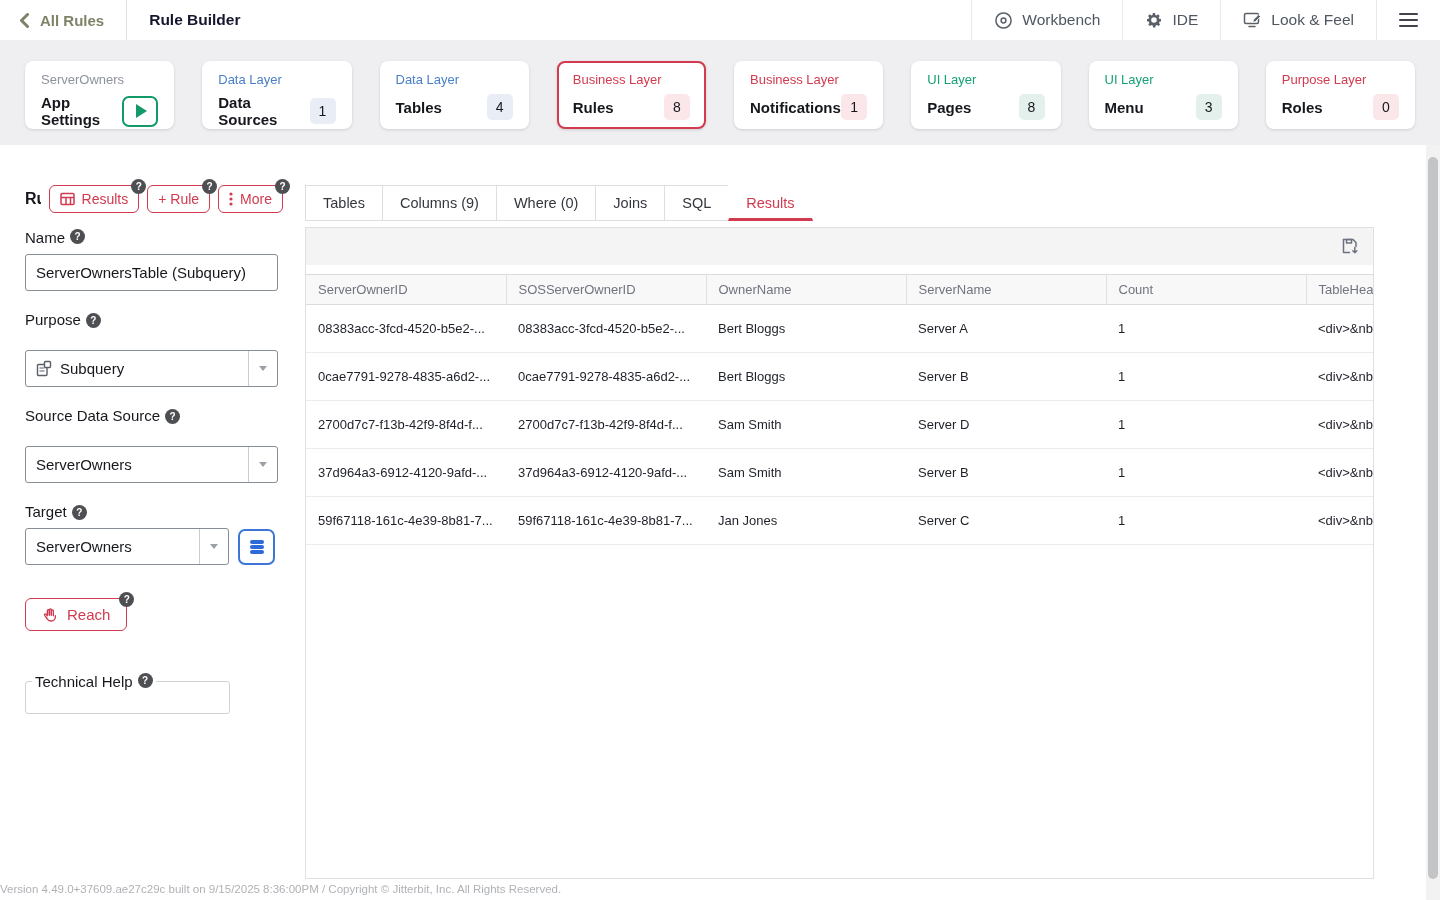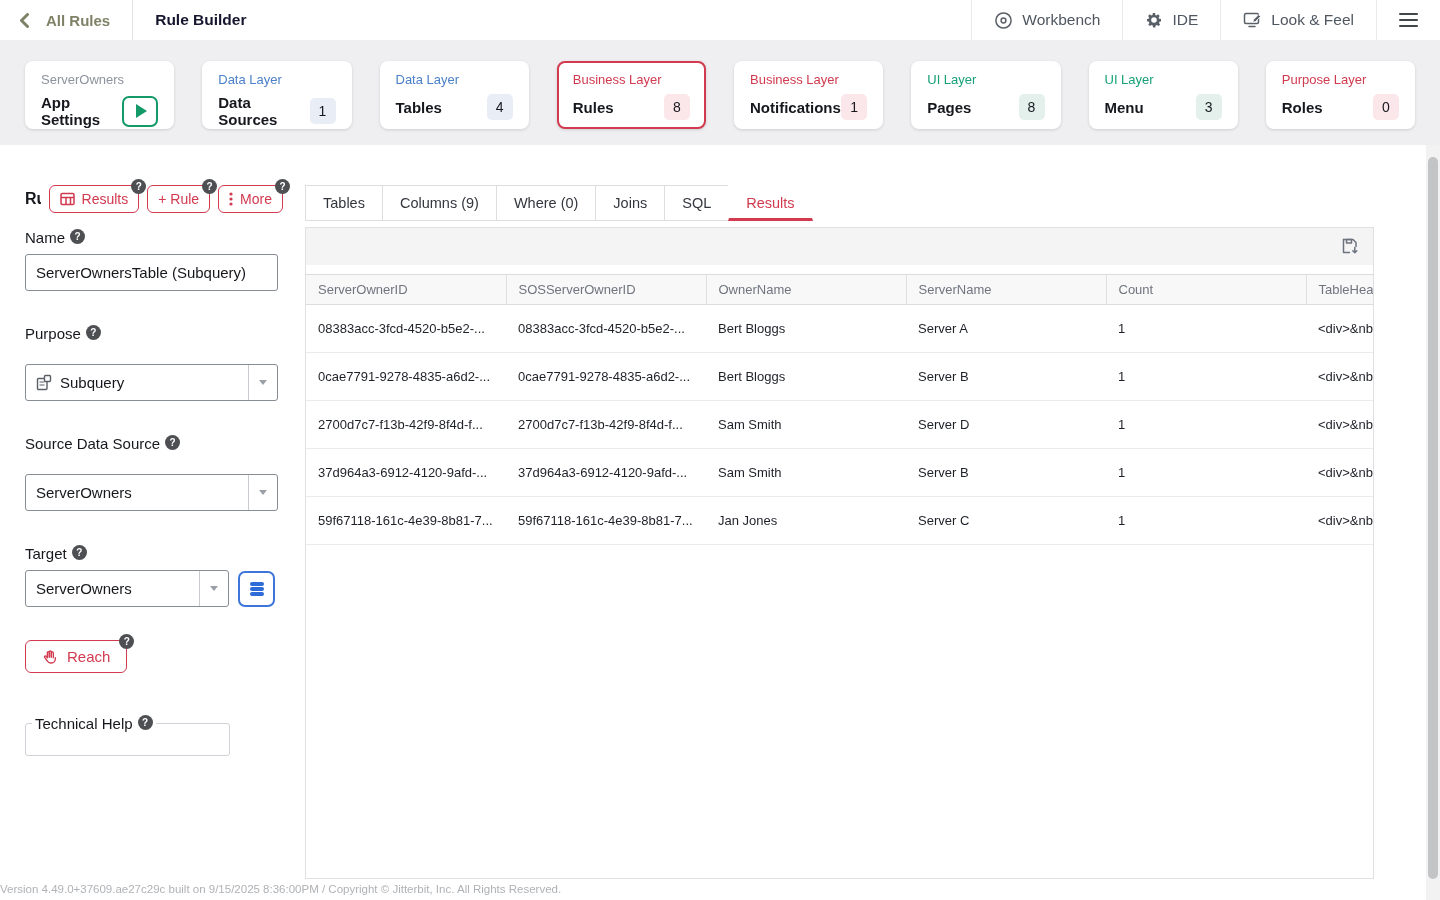--- a/index.html
+++ b/index.html
@@ -5,21 +5,21 @@
   * { margin:0; padding:0; box-sizing:border-box; }
   html,body { width:1440px; height:900px; }
   body {
     font-family:"Liberation Sans", sans-serif;
     background:#ffffff; color:#16181d;
     position:relative; overflow:hidden;
   }
 
   
   .topbar { height:40px; background:#fff; display:flex; align-items:center; }
-  .back { display:flex; align-items:center; gap:15px; padding:0 22px 0 18px; height:100%;
+  .back { display:flex; align-items:center; gap:9px; padding:0 22px 0 18px; height:100%;
           color:#7f8266; font-weight:700; font-size:15px; cursor:pointer; }
   .tb-divider { width:1px; height:40px; background:#e3e3e3; }
   .tb-title { font-weight:700; font-size:15.5px; color:#15152e; padding:0 22px; }
   .tb-spacer { flex:1; }
   .tb-action { display:flex; align-items:center; gap:9px; padding:0 22px; height:100%;
                border-left:1px solid #e9e9e9; color:#4f5761; font-size:15.5px; cursor:pointer; }
   .tb-menu { padding:0 22px; height:100%; border-left:1px solid #e9e9e9;
              display:flex; flex-direction:column; justify-content:center; gap:3.5px; cursor:pointer; }
   .tb-menu span { display:block; width:19px; height:2.6px; background:#41454c; border-radius:2px; }
 
@@ -49,21 +49,21 @@
   .panel-header { display:flex; align-items:center; gap:8px; height:28px; }
   .panel-title { font-size:16px; font-weight:700; color:#16181d; white-space:nowrap; overflow:hidden; max-width:30px; }
   .btn-outline { position:relative; display:inline-flex; align-items:center; gap:7px; height:28px;
                  padding:0 10px; background:#fff; border:1px solid #d13a4f; border-radius:6px;
                  color:#d13a4f; font-size:14px; cursor:pointer; white-space:nowrap; }
   .help-badge { width:15px; height:15px; border-radius:50%; background:#4d4f52; color:#fff;
                 font-size:10px; font-weight:700; line-height:15px; text-align:center; cursor:pointer; flex:none; }
   .corner-help { position:absolute; top:-7px; right:-8px; }
   .field-label { display:flex; align-items:flex-start; gap:5px; font-size:15px; color:#16181d; }
   .fl-name   { margin-top:16px; }
-  .fl-gap    { margin-top:34px; }
+  .fl-gap    { margin-top:20px;align-items:flex-end; }
   .text-input { margin-top:8px; width:253px; height:37px; border:1px solid #878d94; border-radius:3px;
                 padding:0 10px; font:15px "Liberation Sans",sans-serif; color:#16181d; background:#fff; }
   .select { margin-top:22px; width:253px; height:37px; border:1px solid #878d94; border-radius:3px;
             background:#fff; display:flex; align-items:stretch; cursor:pointer; }
   .select-value { flex:1; display:flex; align-items:center; gap:8px; padding:0 10px;
                   font-size:15px; color:#16181d; overflow:hidden; white-space:nowrap; }
   .select-caret-zone { width:29px; border-left:1px solid #c9ccd0; display:flex; align-items:center; justify-content:center; }
   .caret { width:0; height:0; border-left:4.5px solid transparent; border-right:4.5px solid transparent;
            border-top:5.5px solid #9aa0a6; }
   .target-row { display:flex; align-items:center; gap:9px; margin-top:8px; }

